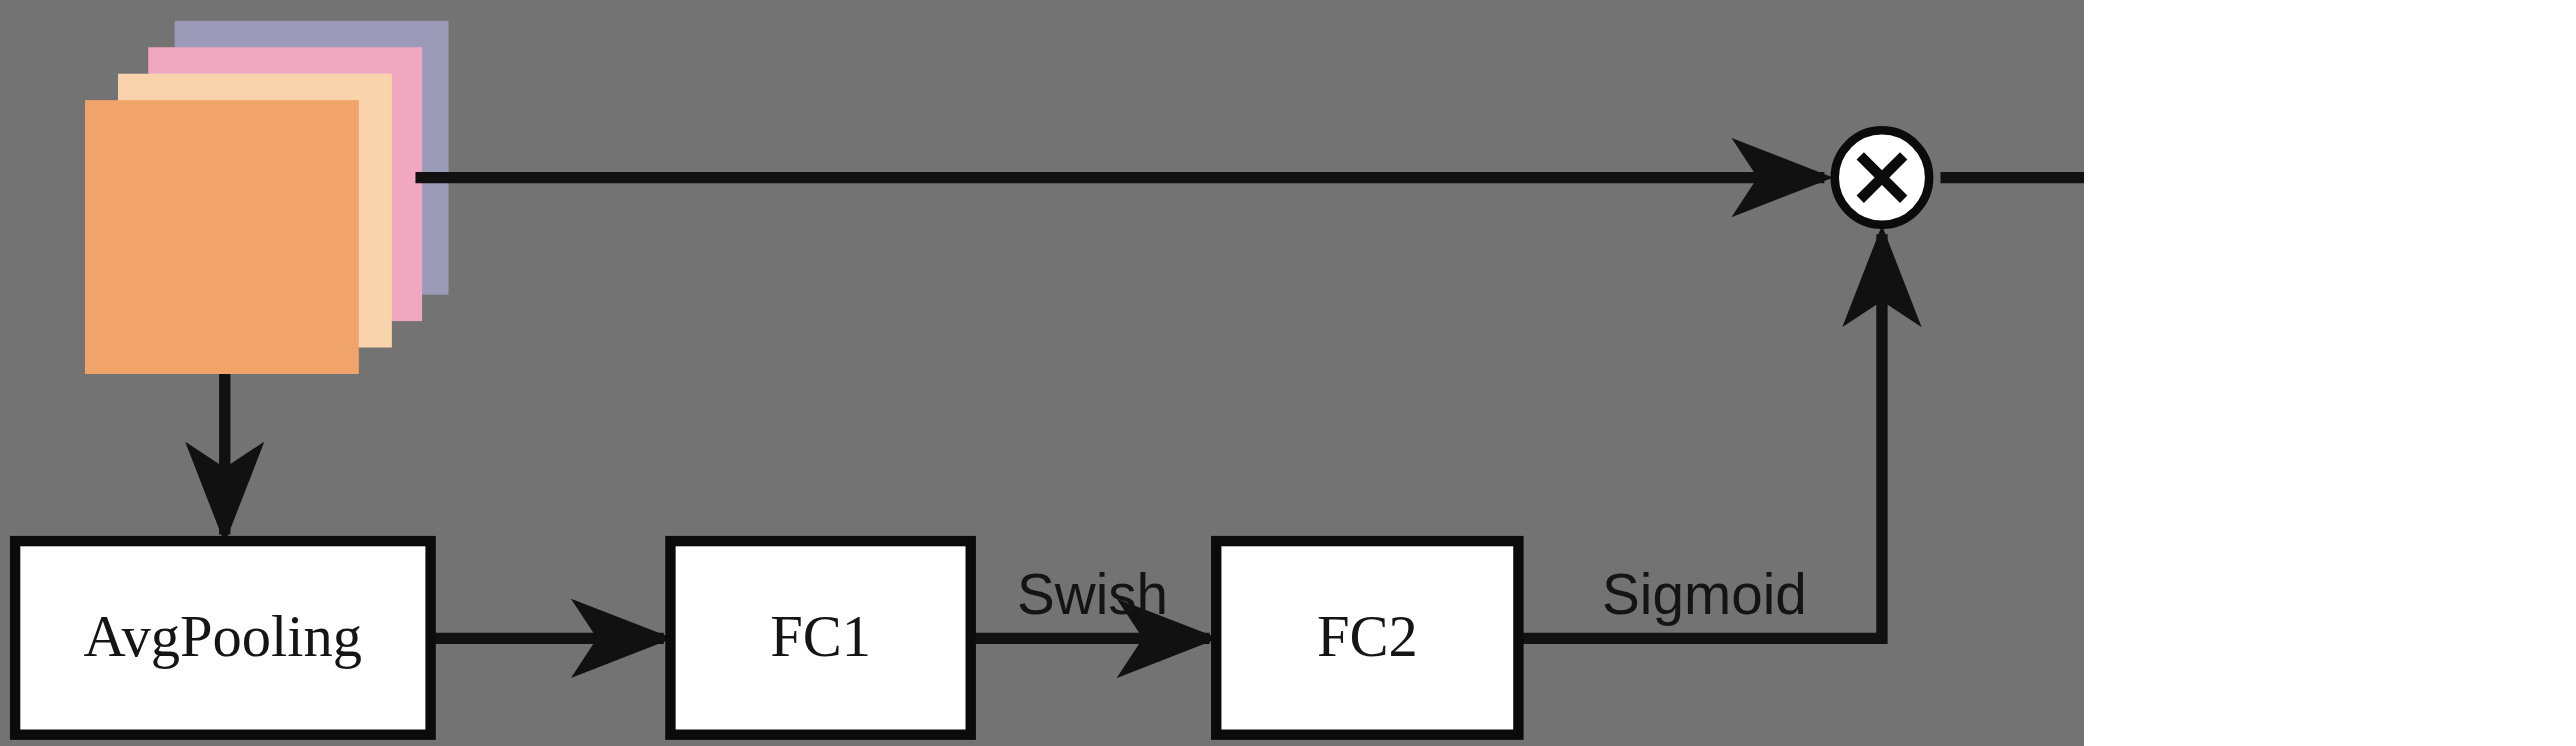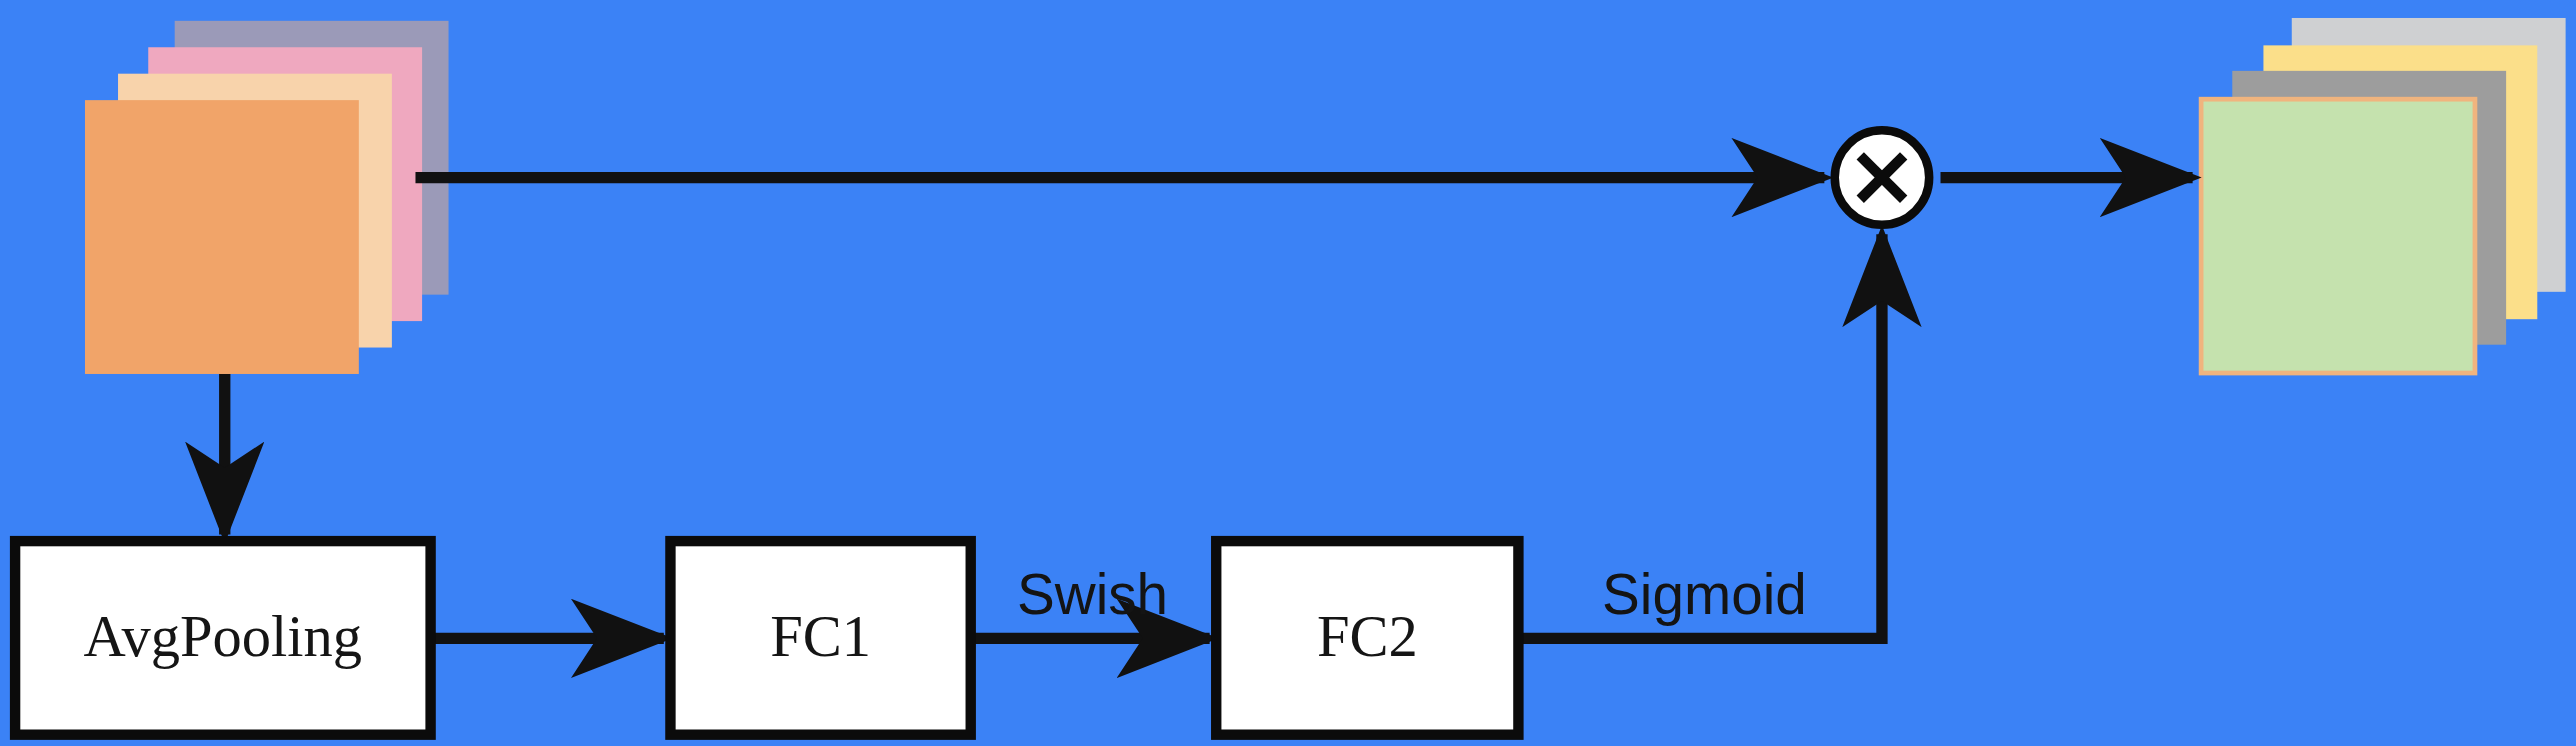--- a/index.html
+++ b/index.html
@@ -3,23 +3,23 @@
 <meta charset="utf-8">
 <title>SE Block Diagram</title>
 <style>
   html, body {
     margin: 0;
     padding: 0;
     background: #ffffff;
   }
   #canvas {
     position: relative;
-    width: 2576px;
+    width: 2084px;
     height: 747px;
-    background: #3b82f6;
+    background: #737373;
     overflow: hidden;
     font-family: "Liberation Serif", "DejaVu Serif", serif;
   }
   #diagram-svg {
     position: absolute;
     left: 0;
     top: 0;
     width: 2576px;
     height: 747px;
   }

